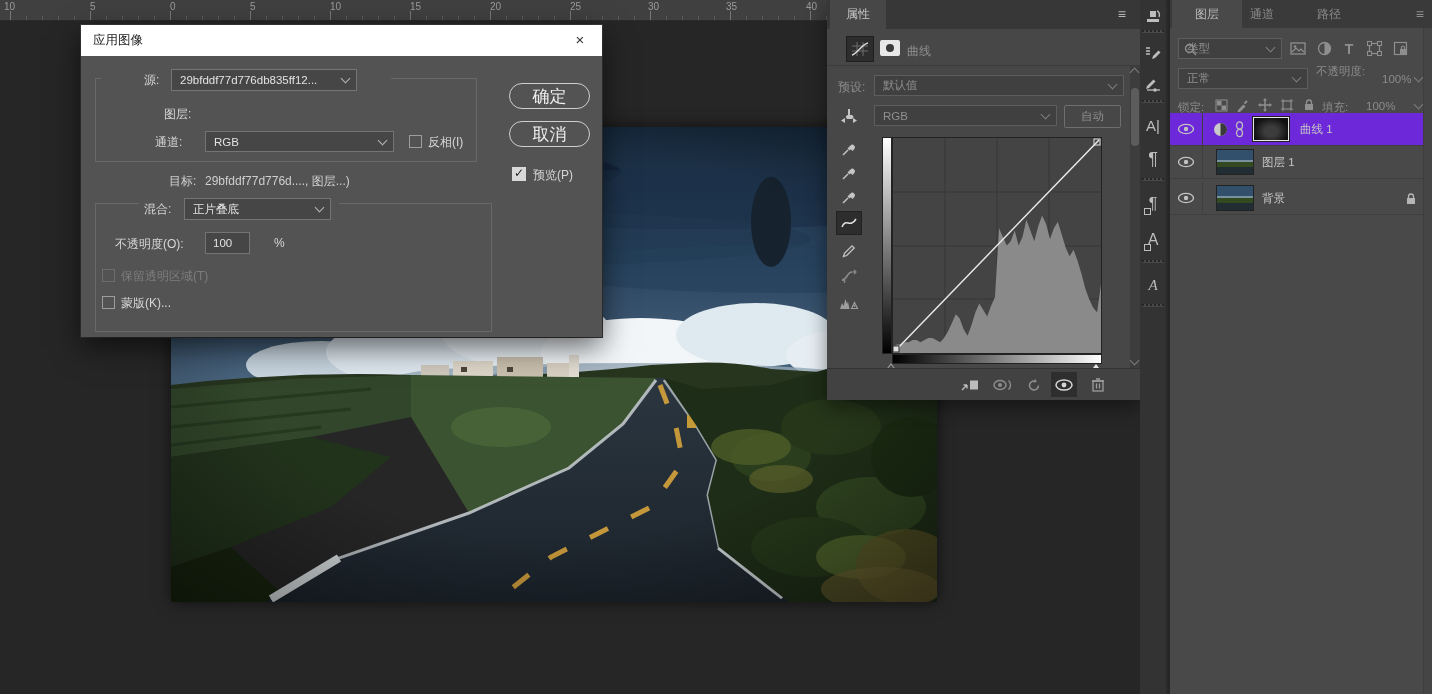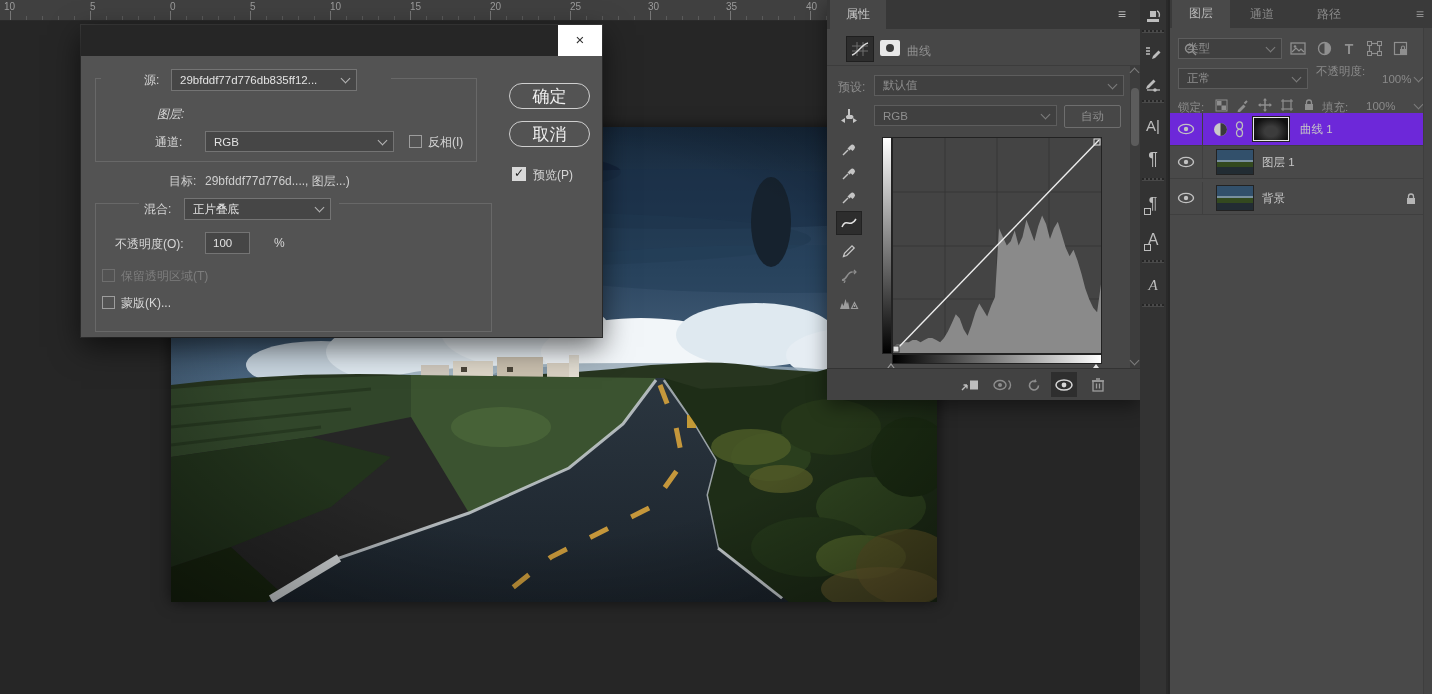--- a/index.html
+++ b/index.html
@@ -159,30 +159,33 @@
       <ellipse cx="580" cy="320" rx="40" ry="18" fill="#4e5d28" opacity=".8"></ellipse>
       <ellipse cx="610" cy="352" rx="32" ry="14" fill="#5a5f2a" opacity=".7"></ellipse>
       <ellipse cx="690" cy="430" rx="45" ry="22" fill="#53662c" opacity=".8"></ellipse>
       <ellipse cx="735" cy="440" rx="50" ry="38" fill="#5d5426" opacity=".7"></ellipse>
       <ellipse cx="710" cy="462" rx="60" ry="22" fill="#6e6030" opacity=".6"></ellipse>
       <rect x="0" y="0" width="766" height="475" fill="url(#vig)"></rect>
     </svg>
   </div>
 
   <div class="abs dlg">
+    <div class="dlg-title">
+      <span>应用图像</span>
+    </div>
     <div class="dlg-close">×</div>
     <div class="dlg-body">
       <div class="grp" style="left:14px;top:22px;width:380px;height:82px;"></div>
       <div class="patch" style="left:20px;top:12px;width:290px;height:26px;"></div>
       <span class="lbl" style="left:63px;top:16px;">源:</span>
       <div class="dd" style="left:90px;top:13px;width:186px;height:22px;">
         <span>29bfddf77d776db835ff12...</span>
         <i class="chev"></i>
       </div>
-      <span class="lbl" style="left:76px;top:50px;font-style:italic;">图层:</span>
+      <span class="lbl" style="left:83px;top:50px;">图层:</span>
       <span class="lbl" style="left:74px;top:78px;">通道:</span>
       <div class="dd" style="left:124px;top:75px;width:189px;height:21px;">
         <span>RGB</span>
         <i class="chev"></i>
       </div>
       <div class="cb" style="left:328px;top:79px;"></div>
       <span class="lbl" style="left:347px;top:78px;">反相(I)</span>
 
       <span class="lbl" style="left:88px;top:117px;color:#cfcfcf;">目标:</span>
       <span class="lbl" style="left:124px;top:117px;color:#cfcfcf;">29bfddf77d776d...., 图层...)</span>
@@ -389,21 +392,21 @@
       <span style="position:relative;font-size:16px;">A</span>
       <span style="position:absolute;left:4px;bottom:7px;width:5px;height:5px;border:1px solid #bdbdbd;background:#333;"></span>
     </div>
     <div class="sep" style="top:260px;"></div>
     <div class="cell serifA" style="top:268px;height:34px;">A</div>
     <div class="sep" style="top:304px;"></div>
   </div>
 
   <div class="abs layers">
     <div class="ltabs">
-      <div class="ltab active" style="left:2px;width:58px;font-family:Liberation Mono, monospace;">图层</div>
+      <div class="ltab active" style="left:2px;width:70px;">图层</div>
       <div class="ltab" style="left:64px;width:56px;">通道</div>
       <div class="ltab" style="left:131px;width:56px;">路径</div>
       <div class="menu-ic" style="right:8px;color:#8f8f8f;">≡</div>
     </div>
 
     <div class="dd dim" style="left:8px;top:38px;width:104px;height:21px;padding-left:8px;">
       <svg style="position:absolute;left:5px;top:4px;" width="13" height="13">
         <circle cx="5.5" cy="5.5" r="4" fill="none" stroke="#8f8f8f" stroke-width="1.4"></circle>
         <path d="M8.5 8.5 l3.5 3.5" stroke="#8f8f8f" stroke-width="1.4"></path>
         </svg>

